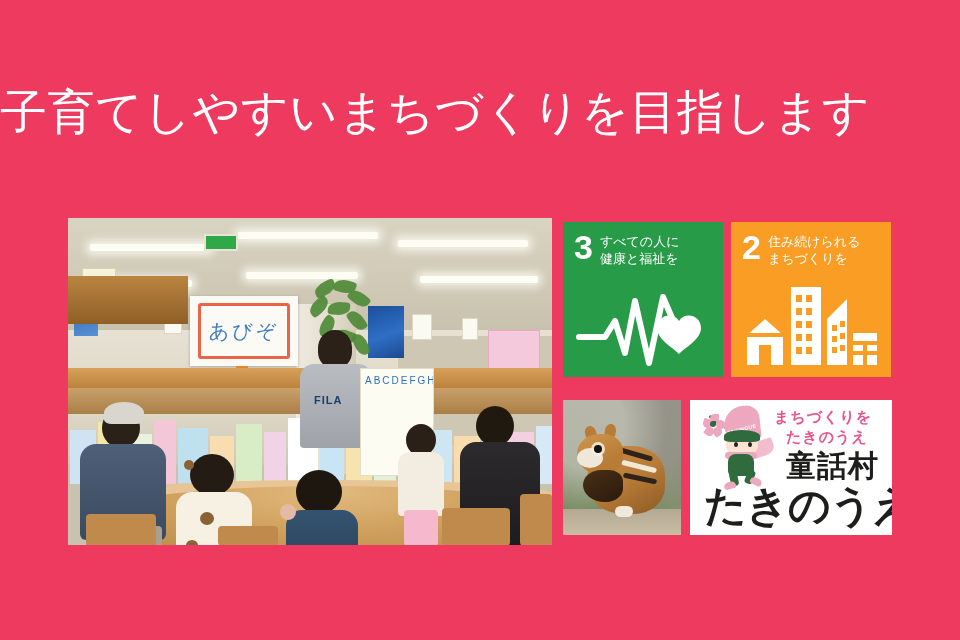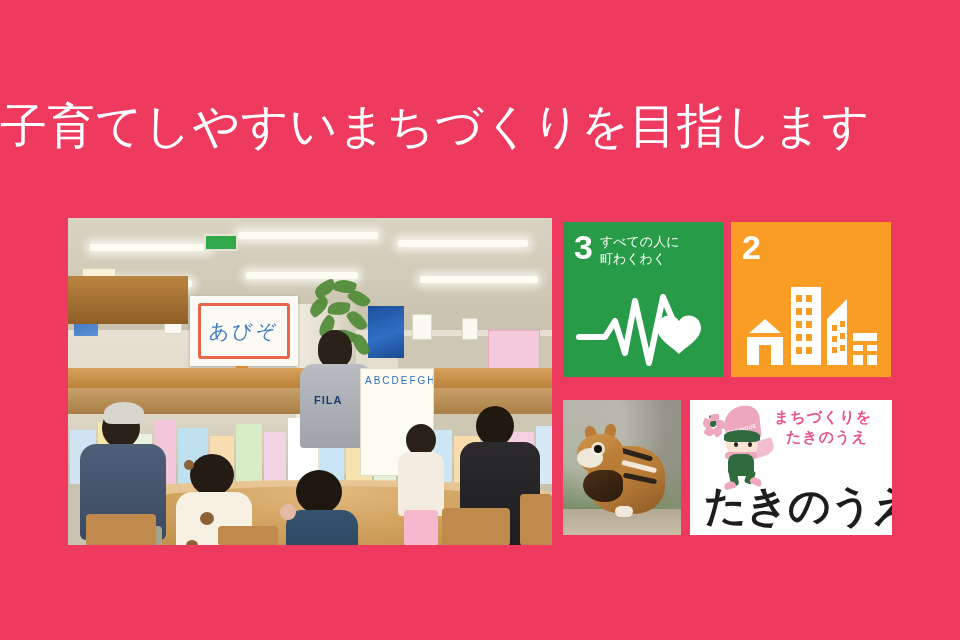--- a/index.html
+++ b/index.html
@@ -20,21 +20,21 @@
     width: 960px;
     height: 640px;
     background: #ee3a5e;
     overflow: hidden;
   }
 
   
   .title {
     position: absolute;
     left: 0;
-    top: 98px;
+    top: 84px;
     width: 792px;
     text-align: center;
     color: #ffffff;
     font-size: 47px;
     line-height: 56px;
     font-weight: 400;
     letter-spacing: 0.5px;
     white-space: nowrap;
   }
   .subtitle {
@@ -534,31 +534,33 @@
     <div class="pm-chair" style="left:18px;  top:296px; width:70px; height:32px;"></div>
     <div class="pm-chair" style="left:150px; top:308px; width:60px; height:20px;"></div>
     <div class="pm-chair" style="left:374px; top:290px; width:68px; height:38px;"></div>
     <div class="pm-chair" style="left:452px; top:276px; width:32px; height:52px;"></div>
   </div>
 
   <div class="sdg sdg-3">
     <div class="sdg-head">
       <div class="sdg-num">3</div>
       <div class="sdg-text">すべての人に
-町わくわく</div>
+健康と福祉を</div>
     </div>
     <svg class="sdg-icon" viewBox="0 0 136 88">
       <polyline points="4,56 30,56 40,40 50,72 60,20 74,82 88,16 100,44" fill="none" stroke="#ffffff" stroke-width="6" stroke-linecap="round" stroke-linejoin="round"></polyline>
       <path d="M104 40 c-6,-10 -22,-6 -22,7 c0,11 14,18 22,26 c8,-8 22,-15 22,-26 c0,-13 -16,-17 -22,-7 z" fill="#ffffff"></path>
     </svg>
   </div>
 
   <div class="sdg sdg-11">
     <div class="sdg-head">
       <div class="sdg-num">2</div>
+      <div class="sdg-text">住み続けられる
+まちづくりを</div>
     </div>
     <svg class="sdg-icon" viewBox="0 0 136 88">
 
       <path d="M4 54 L22 38 L40 54 L40 84 L4 84 Z" fill="#ffffff"></path>
       <rect x="16" y="64" width="12" height="20" fill="#f99d25"></rect>
       <rect x="4" y="52" width="36" height="4" fill="#f99d25"></rect>
 
       <rect x="48" y="6" width="30" height="78" fill="#ffffff"></rect>
       <g fill="#f99d25">
         <rect x="53" y="14" width="6" height="7"></rect>
@@ -633,16 +635,17 @@
       <div class="ms-scarf"></div>
       <div class="ms-body"></div>
       <div class="ms-leg" style="left:26px; top:66px; transform:rotate(-12deg);"></div>
       <div class="ms-leg" style="left:42px; top:64px; transform:rotate(22deg);"></div>
       <div class="ms-shoe" style="left:20px; top:76px; transform:rotate(-14deg);"></div>
       <div class="ms-shoe" style="left:46px; top:72px; transform:rotate(26deg);"></div>
     </div>
 
     <div class="logo-catch1">まちづくりを</div>
     <div class="logo-catch2">たきのうえ</div>
+    <div class="logo-word logo-dowa">童話村</div>
     <div class="logo-word logo-takinoue">たきのうえ</div>
   </div>
 
 </div>
 
 </body></html>

